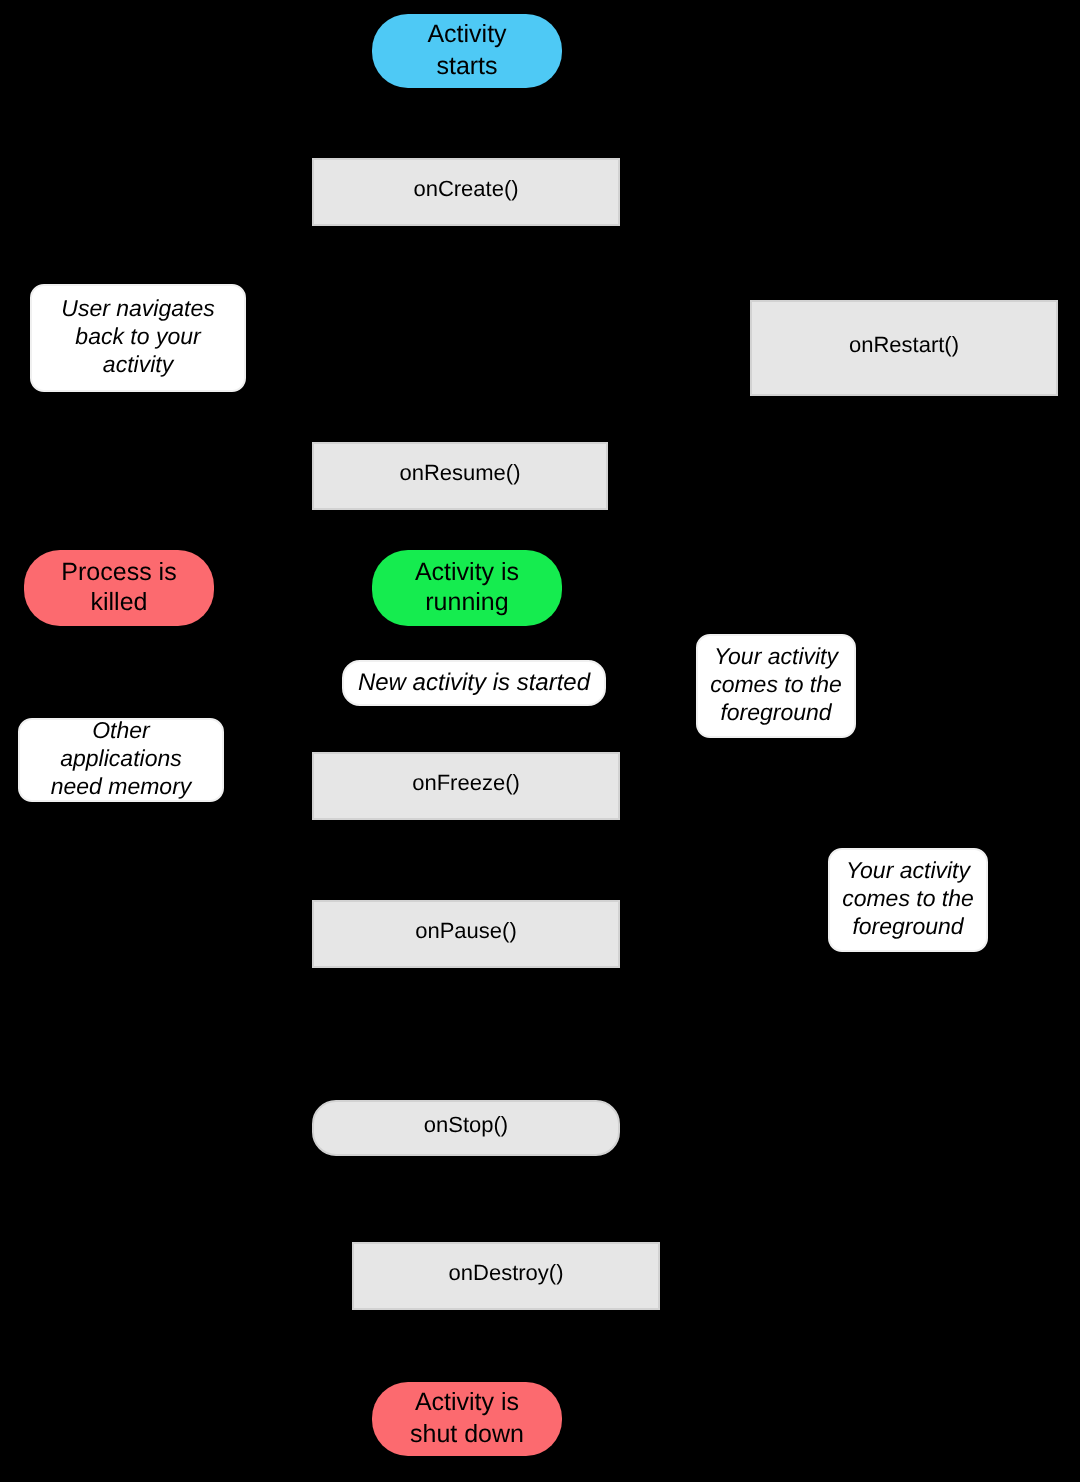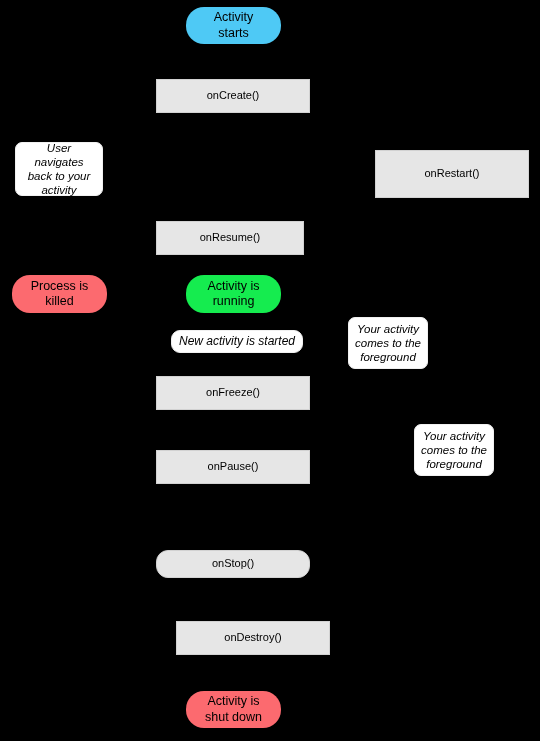--- a/index.html
+++ b/index.html
@@ -68,21 +68,21 @@
     <span>
       <span>Activity</span><br>
       <span>starts</span>
     </span>
   </div>
 
   <div class="node method-box" style="left:156px; top:79px; width:154px; height:34px;">
     <span>onCreate()</span>
   </div>
 
-  <div class="note node" style="left:15px; top:142px; width:88px; height:54px;">
+  <div class="note node" style="left:15px; top:142px; width:108px; height:54px;">
     <span>
       <span>User navigates</span><br>
       <span>back to your</span><br>
       <span>activity</span>
     </span>
   </div>
 
 
   <div class="node method-box" style="left:375px; top:150px; width:154px; height:48px;">
     <span>onRestart()</span>
@@ -111,20 +111,26 @@
   </div>
 
   <div class="note node" style="left:348px; top:317px; width:80px; height:52px;">
     <span>
       <span>Your activity</span><br>
       <span>comes to the</span><br>
       <span>foreground</span>
     </span>
   </div>
 
+  <div class="note node" style="left:9px; top:359px; width:103px; height:42px;">
+    <span>
+      <span>Other applications</span><br>
+      <span>need memory</span>
+    </span>
+  </div>
 
   <div class="node method-box" style="left:156px; top:376px; width:154px; height:34px;">
     <span>onFreeze()</span>
   </div>
 
   <div class="note node" style="left:414px; top:424px; width:80px; height:52px;">
     <span>
       <span>Your activity</span><br>
       <span>comes to the</span><br>
       <span>foreground</span>

